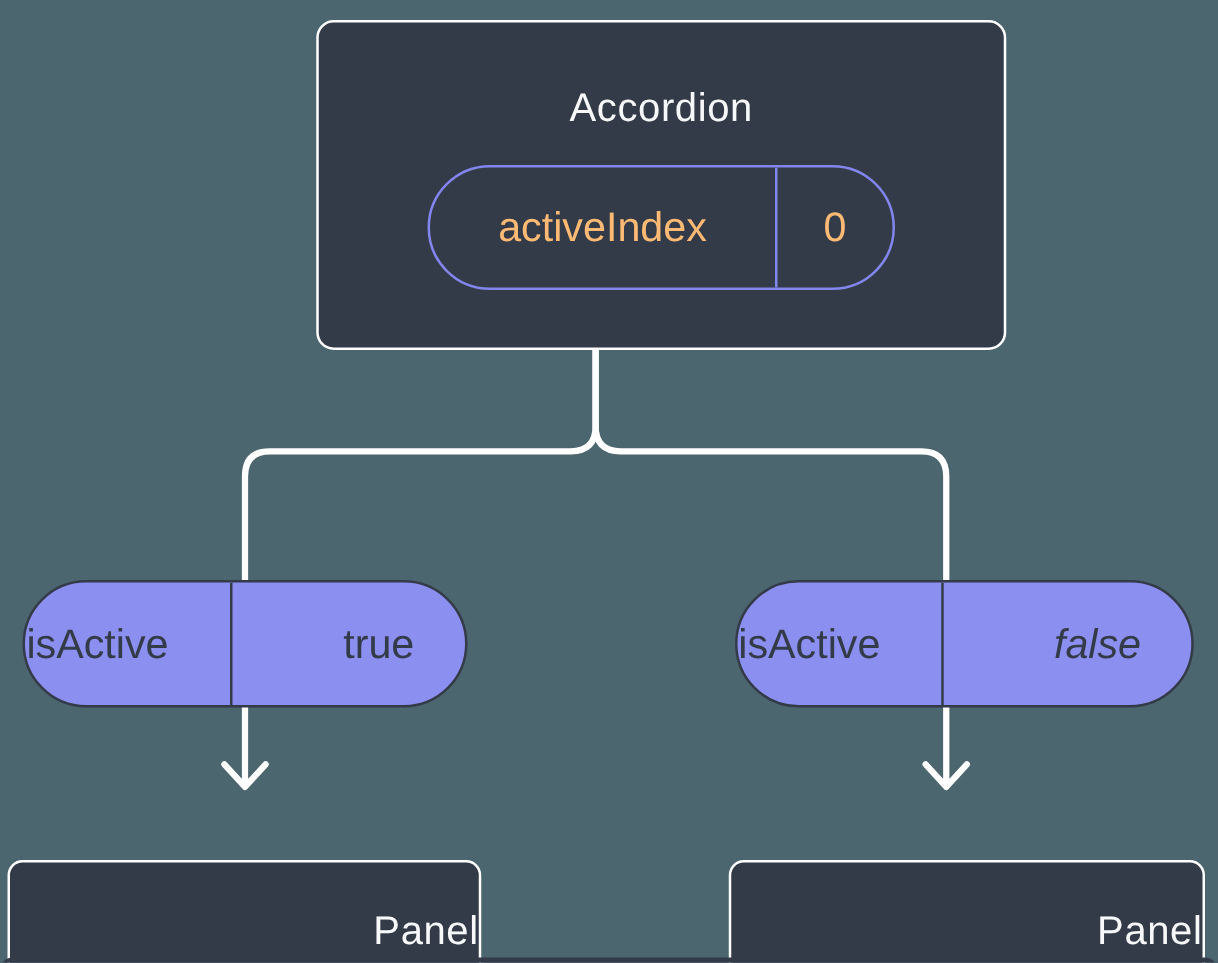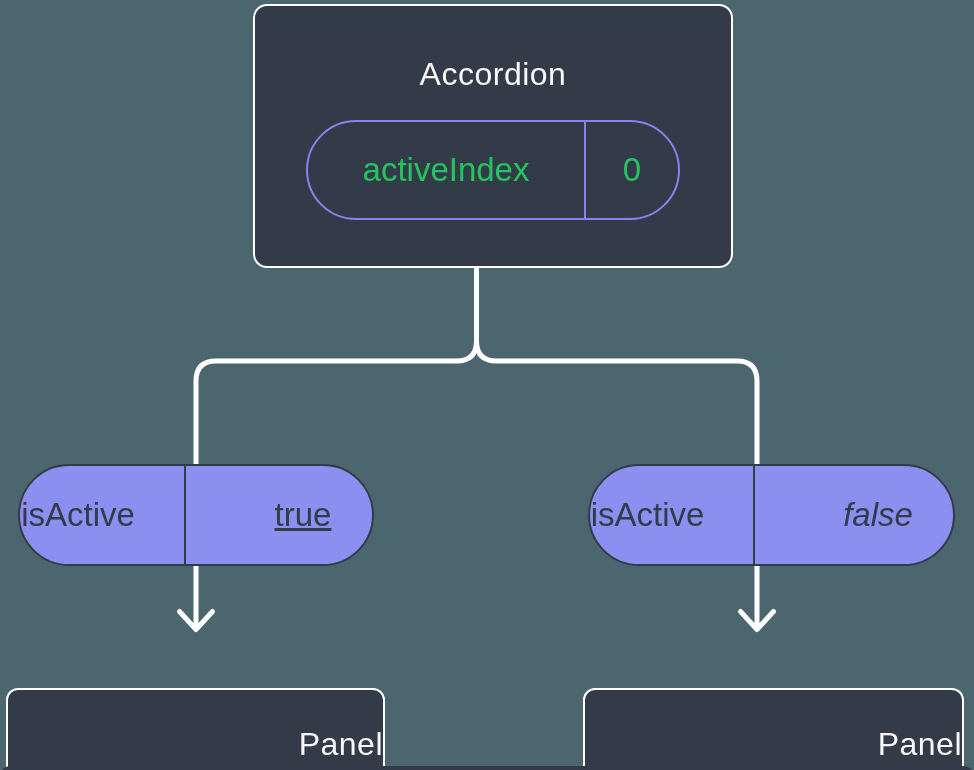--- a/index.html
+++ b/index.html
@@ -26,22 +26,22 @@
   }
   .node-title {
     font-size: 32px;
     font-weight: 500;
     letter-spacing: 0.5px;
     color: #f7f8f9;
     text-align: center;
   }
   .accordion-node {
     left: 253px;
-    top: 4px;
-    width: 480px;
+    top: 16px;
+    width: 552px;
     height: 264px;
     display: flex;
     flex-direction: column;
     align-items: center;
   }
   .accordion-node .node-title {
     margin-top: 50px;
     line-height: 36px;
   }
   
@@ -54,21 +54,21 @@
     border-radius: 50px;
     display: flex;
     align-items: stretch;
     overflow: hidden;
   }
   .state-pill .cell {
     display: flex;
     align-items: center;
     justify-content: center;
     font-size: 33px;
-    color: #22c55e;
+    color: #fdba74;
   }
   .state-pill .cell.label { flex: 1; }
   .state-pill .cell.value { width: 92px; }
   .state-pill .divider {
     width: 2px;
     background: #8286ee;
   }
   
   .prop-pill {
     position: absolute;
@@ -89,21 +89,21 @@
     justify-content: center;
     font-size: 33px;
     color: #343b48;
   }
   .prop-pill .cell.label { flex: 1; }
   .prop-pill .divider {
     width: 2px;
     background: #343b48;
   }
   .prop-pill-left  { left: 18px;  width: 356px; }
-  .prop-pill-left  .cell.value { width: 138px; text-decoration: underline; }
+  .prop-pill-left  .cell.value { width: 138px; }
   .prop-pill-right { left: 588px; width: 367px; }
   .prop-pill-right .cell.value { width: 150px; font-style: italic; }
   
   .panel-node {
     top: 688px;
     height: 112px;
     border-radius: 12px;
     display: flex;
     align-items: center;
     justify-content: flex-end;

